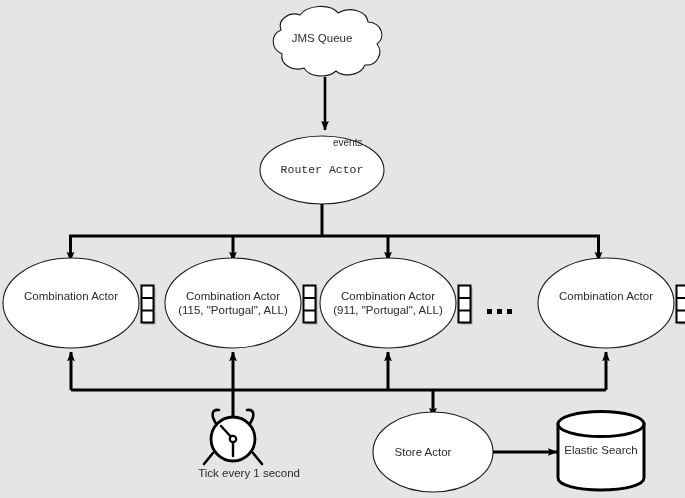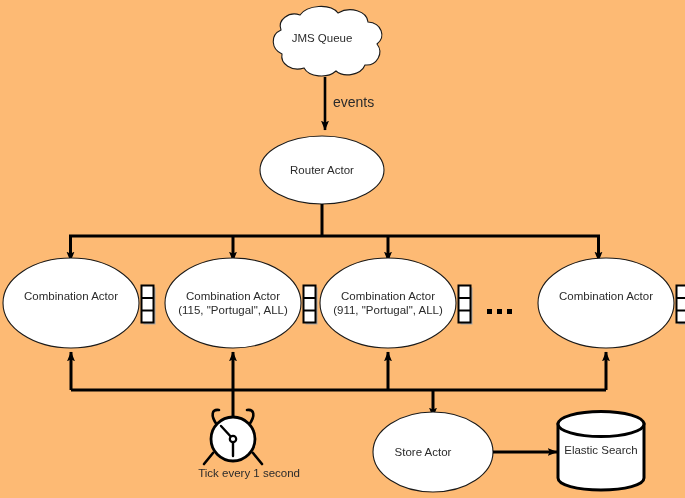--- a/index.html
+++ b/index.html
@@ -7,21 +7,21 @@
     padding: 0;
     background: #ffffff;
   }
   body {
     font-family: "Liberation Sans", sans-serif;
   }
   #canvas {
     position: relative;
     width: 685px;
     height: 498px;
-    background: #fdba74;
+    background: #e5e5e5;
     overflow: hidden;
   }
   #diagram-svg {
     position: absolute;
     left: 0;
     top: 0;
     width: 685px;
     height: 498px;
   }
   .node-label {
@@ -29,23 +29,24 @@
     text-align: center;
     color: #2b2b2b;
     font-size: 11.5px;
     line-height: 14px;
     white-space: nowrap;
     pointer-events: none;
   }
   .edge-label {
     position: absolute;
     color: #2b2b2b;
-    font-size: 14px;
+    font-size: 10px;
     line-height: 14px;
     white-space: nowrap;
+    margin-top: 41px;
   }
   .caption-label {
     position: absolute;
     color: #2b2b2b;
     font-size: 11.5px;
     line-height: 14px;
     white-space: nowrap;
     text-align: right;
   }
   .hit {
@@ -177,21 +178,21 @@
       <rect x="487" y="309" width="5" height="5" fill="#000000"></rect>
       <rect x="497" y="309" width="5" height="5" fill="#000000"></rect>
       <rect x="507" y="309" width="5" height="5" fill="#000000"></rect>
     </g>
   </svg>
 
   <div class="node-label" style="left:262px; top:31px; width:120px;">JMS Queue</div>
 
   <div class="edge-label" style="left:333px; top:95px;">events</div>
 
-  <div class="node-label" style="left:262px; top:163px; width:120px;">Router Actor</div>
+  <div class="node-label" style="left:262px; top:163px; width:120px;font-family:Liberation Mono, monospace;">Router Actor</div>
 
   <div class="node-label" style="left:1px; top:289px; width:140px;">Combination Actor</div>
 
   <div class="node-label" style="left:163px; top:289px; width:140px;">Combination Actor</div>
   <div class="node-label" style="left:163px; top:303px; width:140px;">(115, "Portugal", ALL)</div>
 
   <div class="node-label" style="left:318px; top:289px; width:140px;">Combination Actor</div>
   <div class="node-label" style="left:318px; top:303px; width:140px;">(911, "Portugal", ALL)</div>
 
   <div class="node-label" style="left:536px; top:289px; width:140px;">Combination Actor</div>

